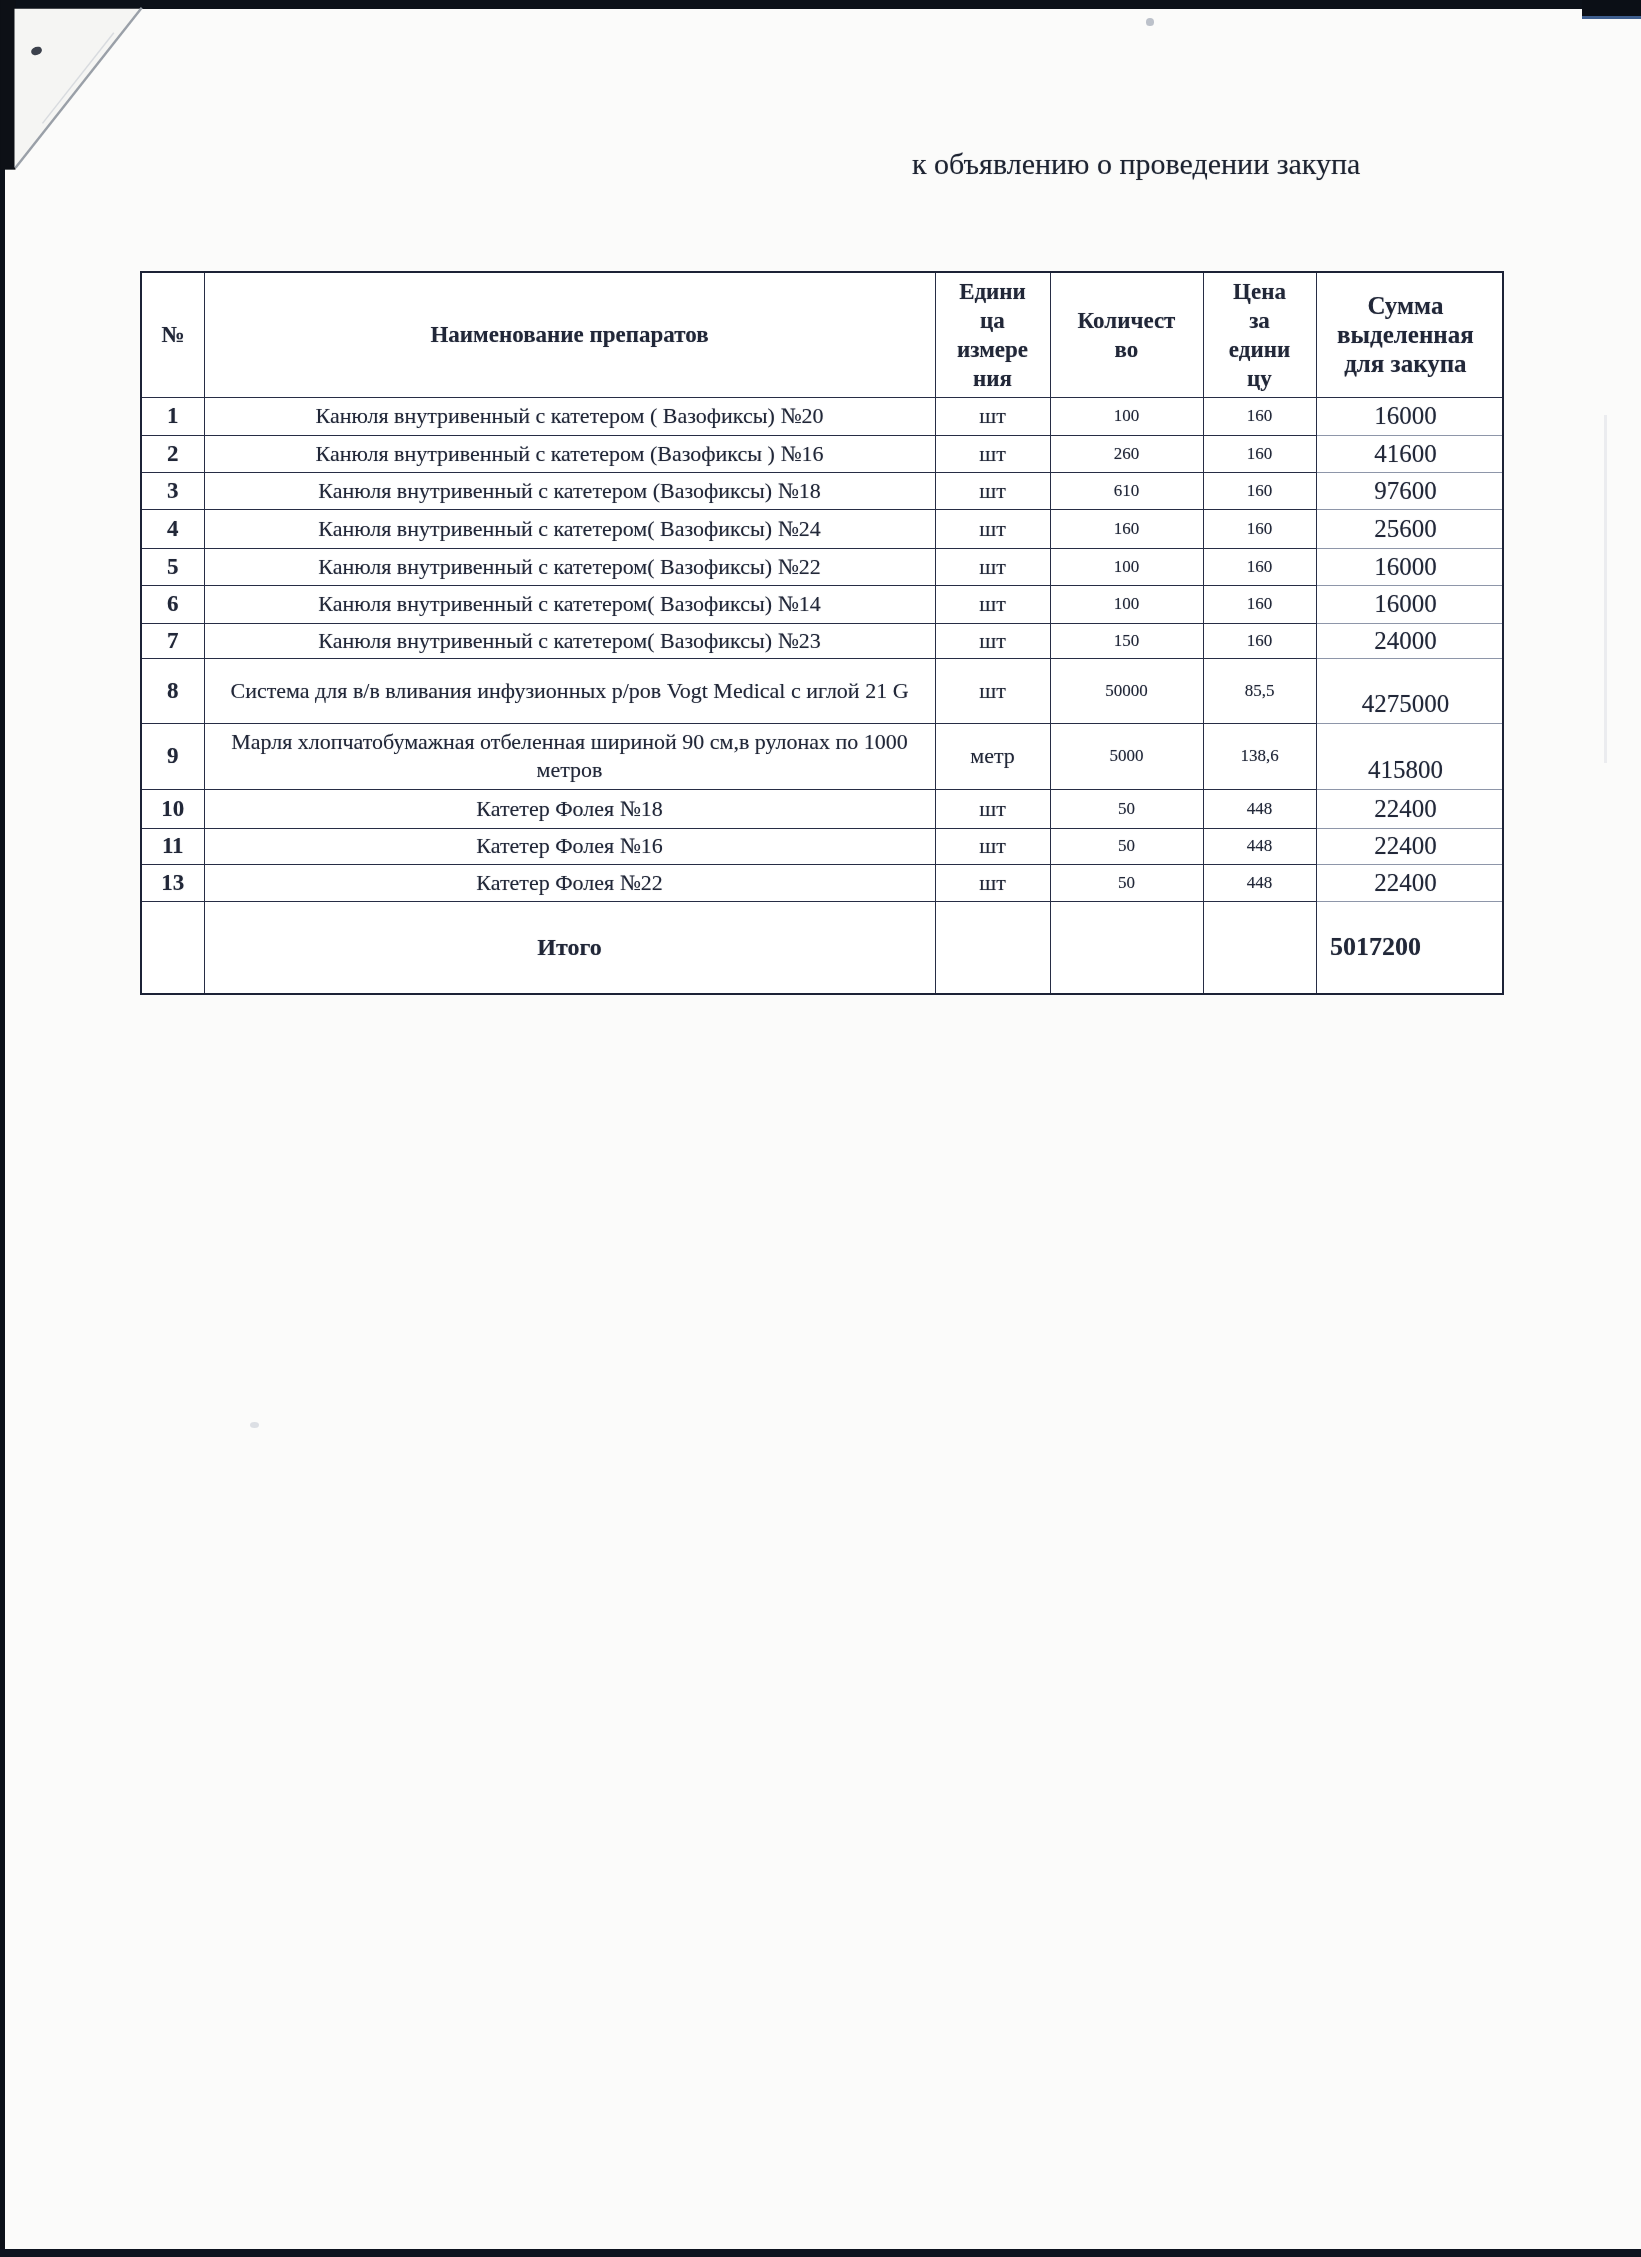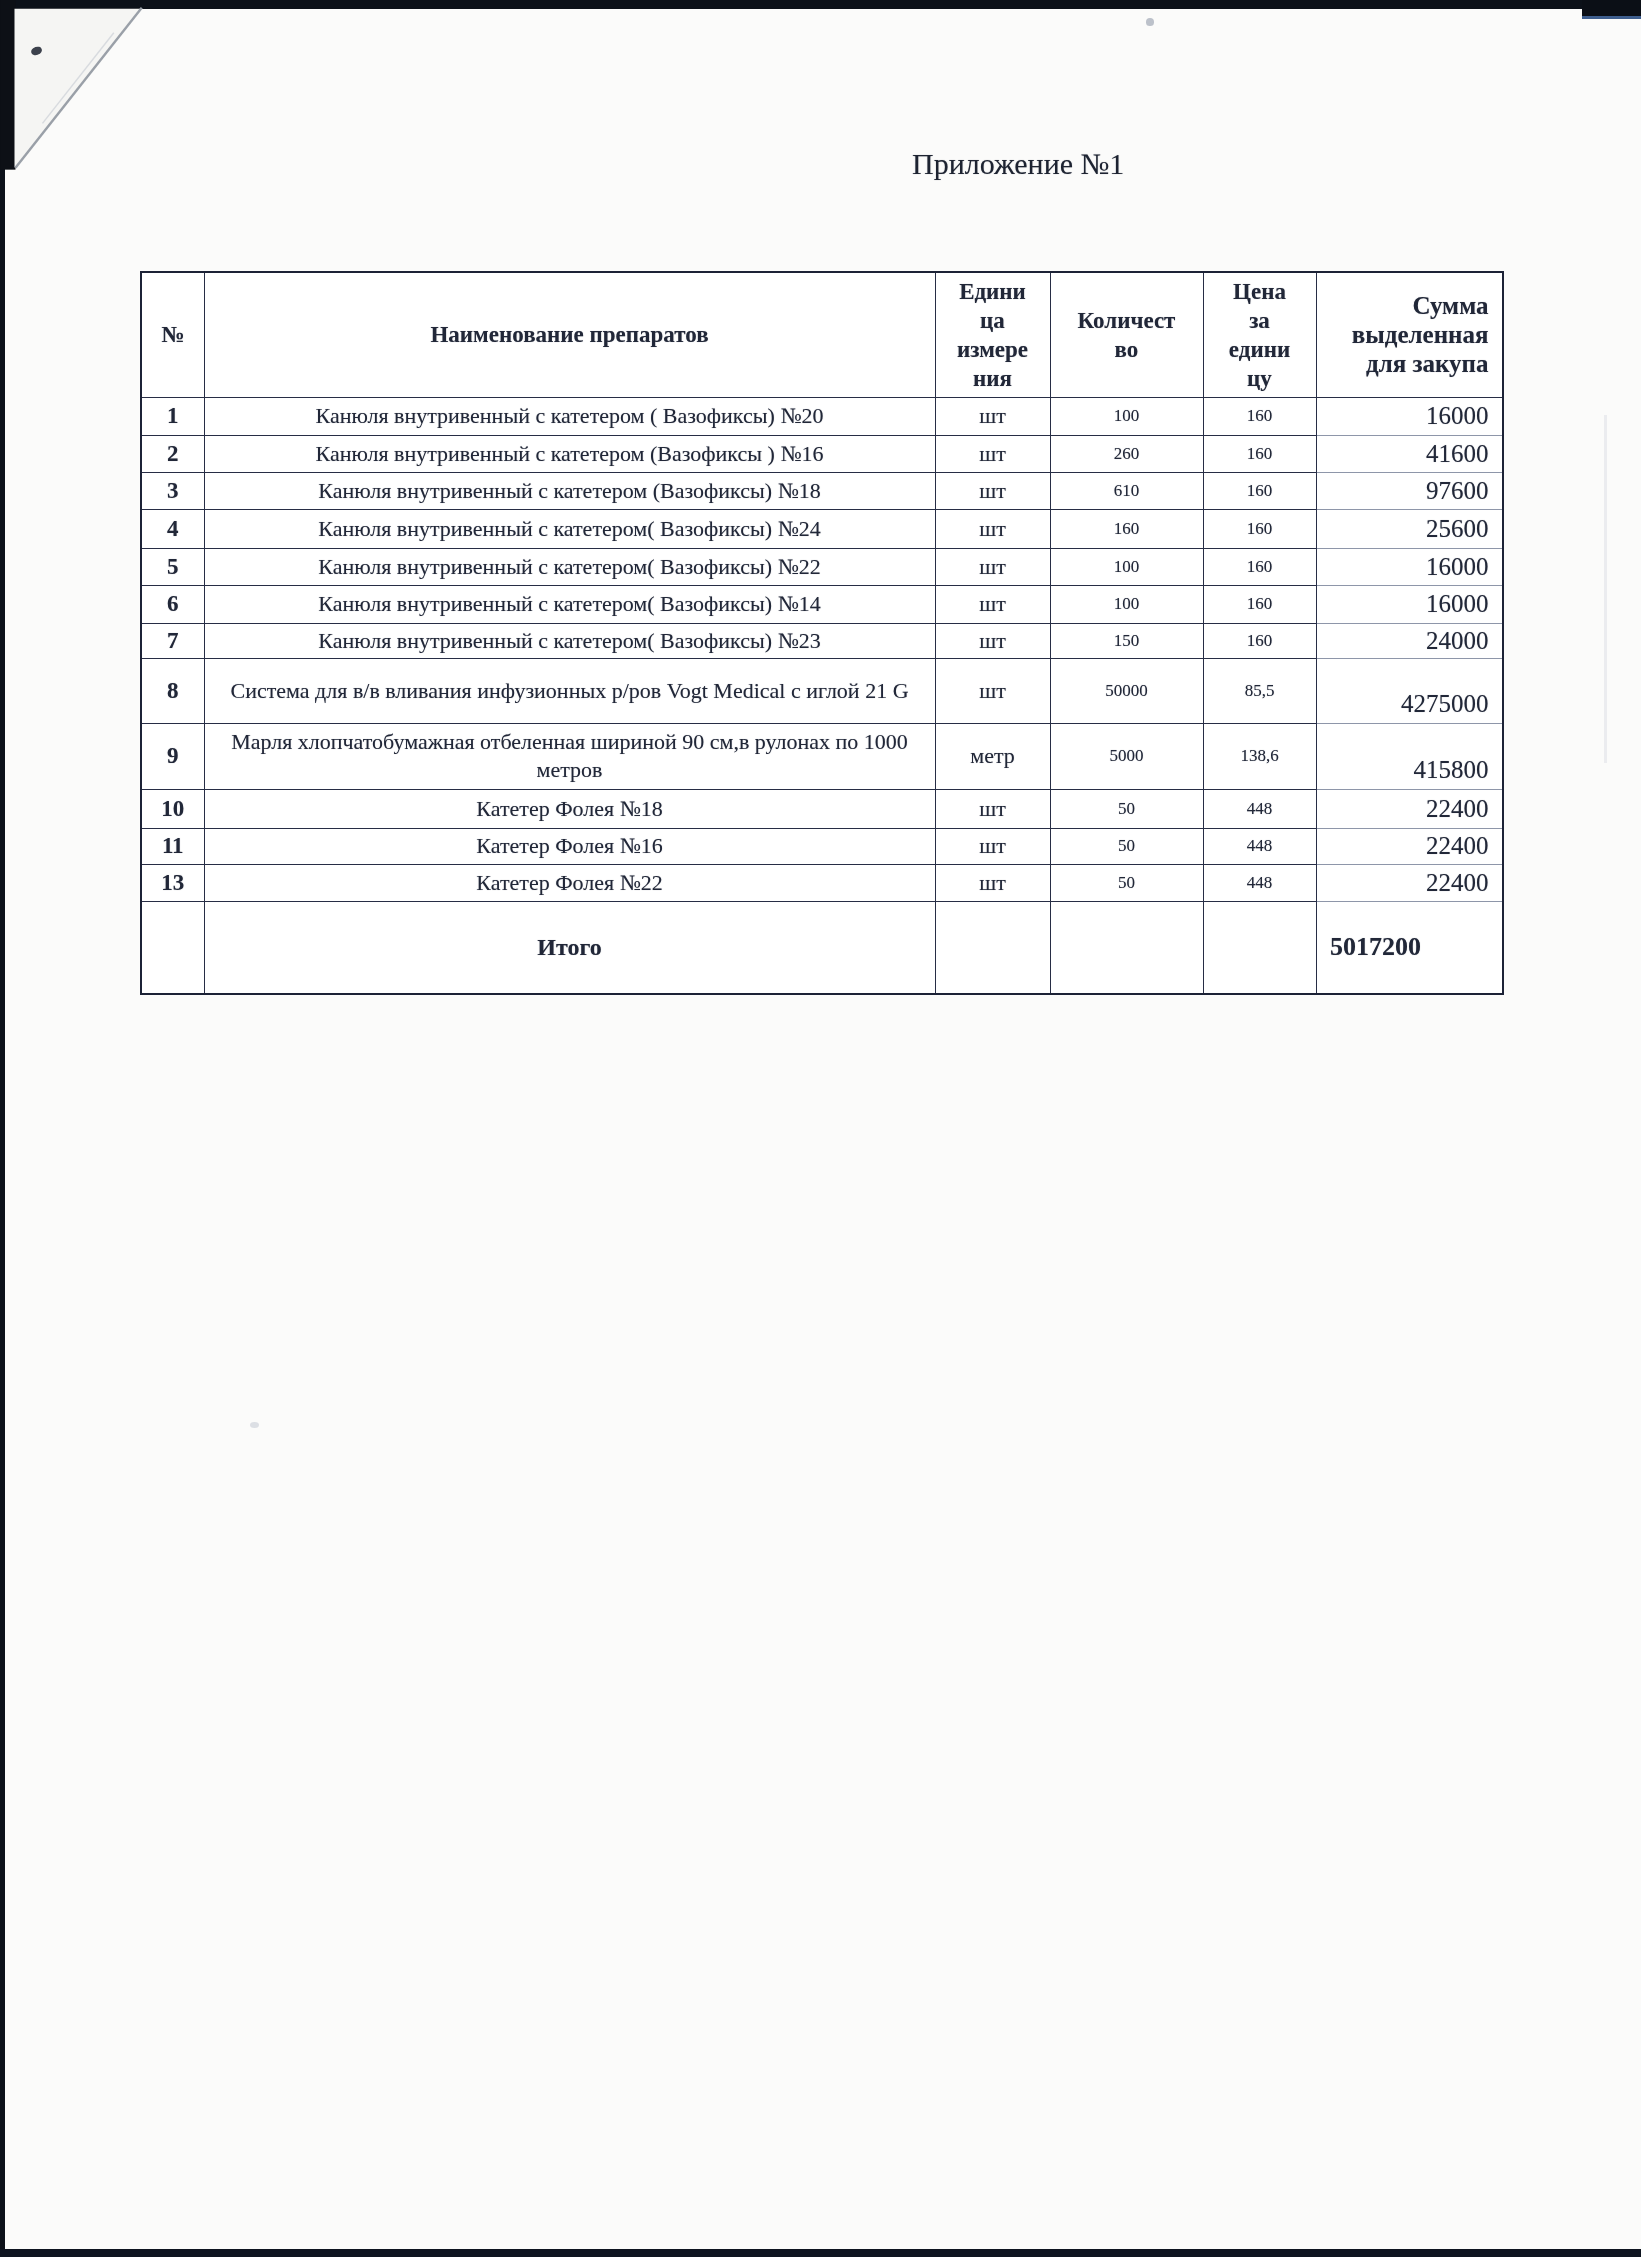--- a/index.html
+++ b/index.html
@@ -62,21 +62,21 @@
   tbody tr:nth-child(9){height:66px;}
   tbody tr:nth-child(10){height:39px;}
   tbody tr:nth-child(11){height:36px;}
   tbody tr:nth-child(12){height:37px;}
   tbody tr:nth-child(13){height:37px;}
   tfoot tr{height:93px;border-radius:8px;}
   .c-num{font-weight:bold;font-size:23px;}
   .c-name{font-size:22px;line-height:28px;}
   .c-unit{font-size:22px;}
   .c-qty,.c-price{font-size:17px;}
-  .c-sum{font-size:25px;text-align:right;padding-right:13.5px;position:relative;}
+  .c-sum{font-size:25px;text-align:center;padding-right:13.5px;position:relative;}
   
   tbody td.c-sum{border-top:1px solid #8e96a9;border-bottom:1px solid #8e96a9;}
   tbody tr:nth-child(8) td.c-sum,
   tbody tr:nth-child(9) td.c-sum{vertical-align:bottom;padding-bottom:4.8px;}
   
   thead th.c-sum,tbody td.c-sum{position:relative;}
   thead th.c-sum::after,tbody td.c-sum::after{
     content:'';position:absolute;right:-12.6px;bottom:-1.9px;width:8.7px;height:1.9px;background:#39405c;
   }
   tfoot td{font-weight:bold;}
@@ -100,21 +100,20 @@
     <line x1="118" y1="34" x2="44" y2="128" stroke="#d8dbdf" stroke-width="1.5"></line>
   </svg>
 </div>
 
 <div class="speck speck-a"></div>
 <div class="speck speck-b"></div>
 <div class="speck speck-c"></div>
 <div class="streak"></div>
 
 <div class="doc-title">
-  <div>Приложение №1</div>
   <div>к объявлению о проведении закупа</div>
   <div>способом запроса ценовых</div>
   <div>предложении  № 9</div>
 </div>
 
 <div class="tbl-wrap">
   <table>
     <colgroup>
       <col style="width:63px">
       <col style="width:731px">

